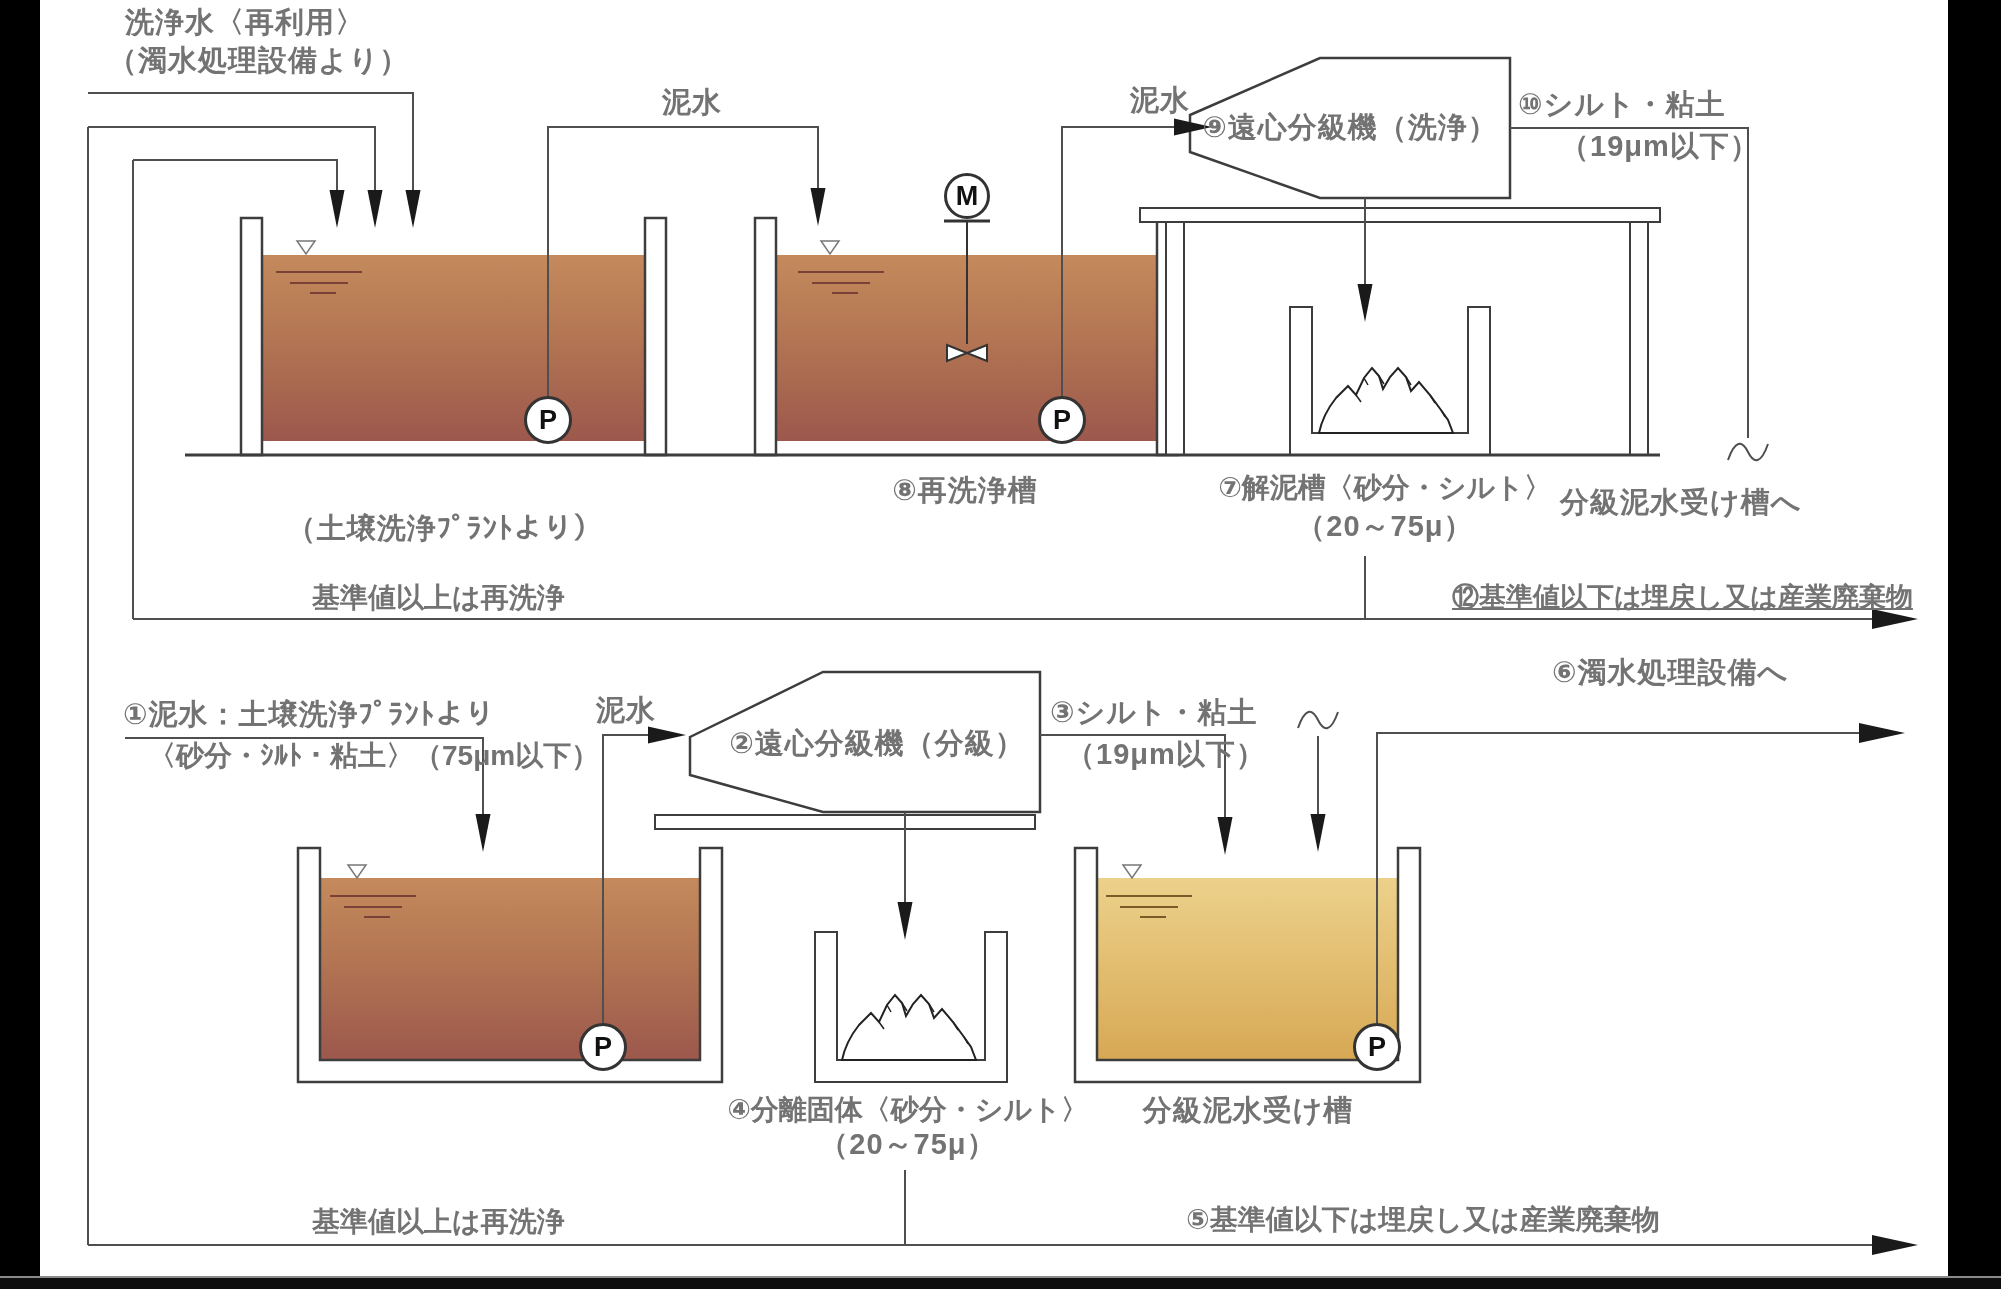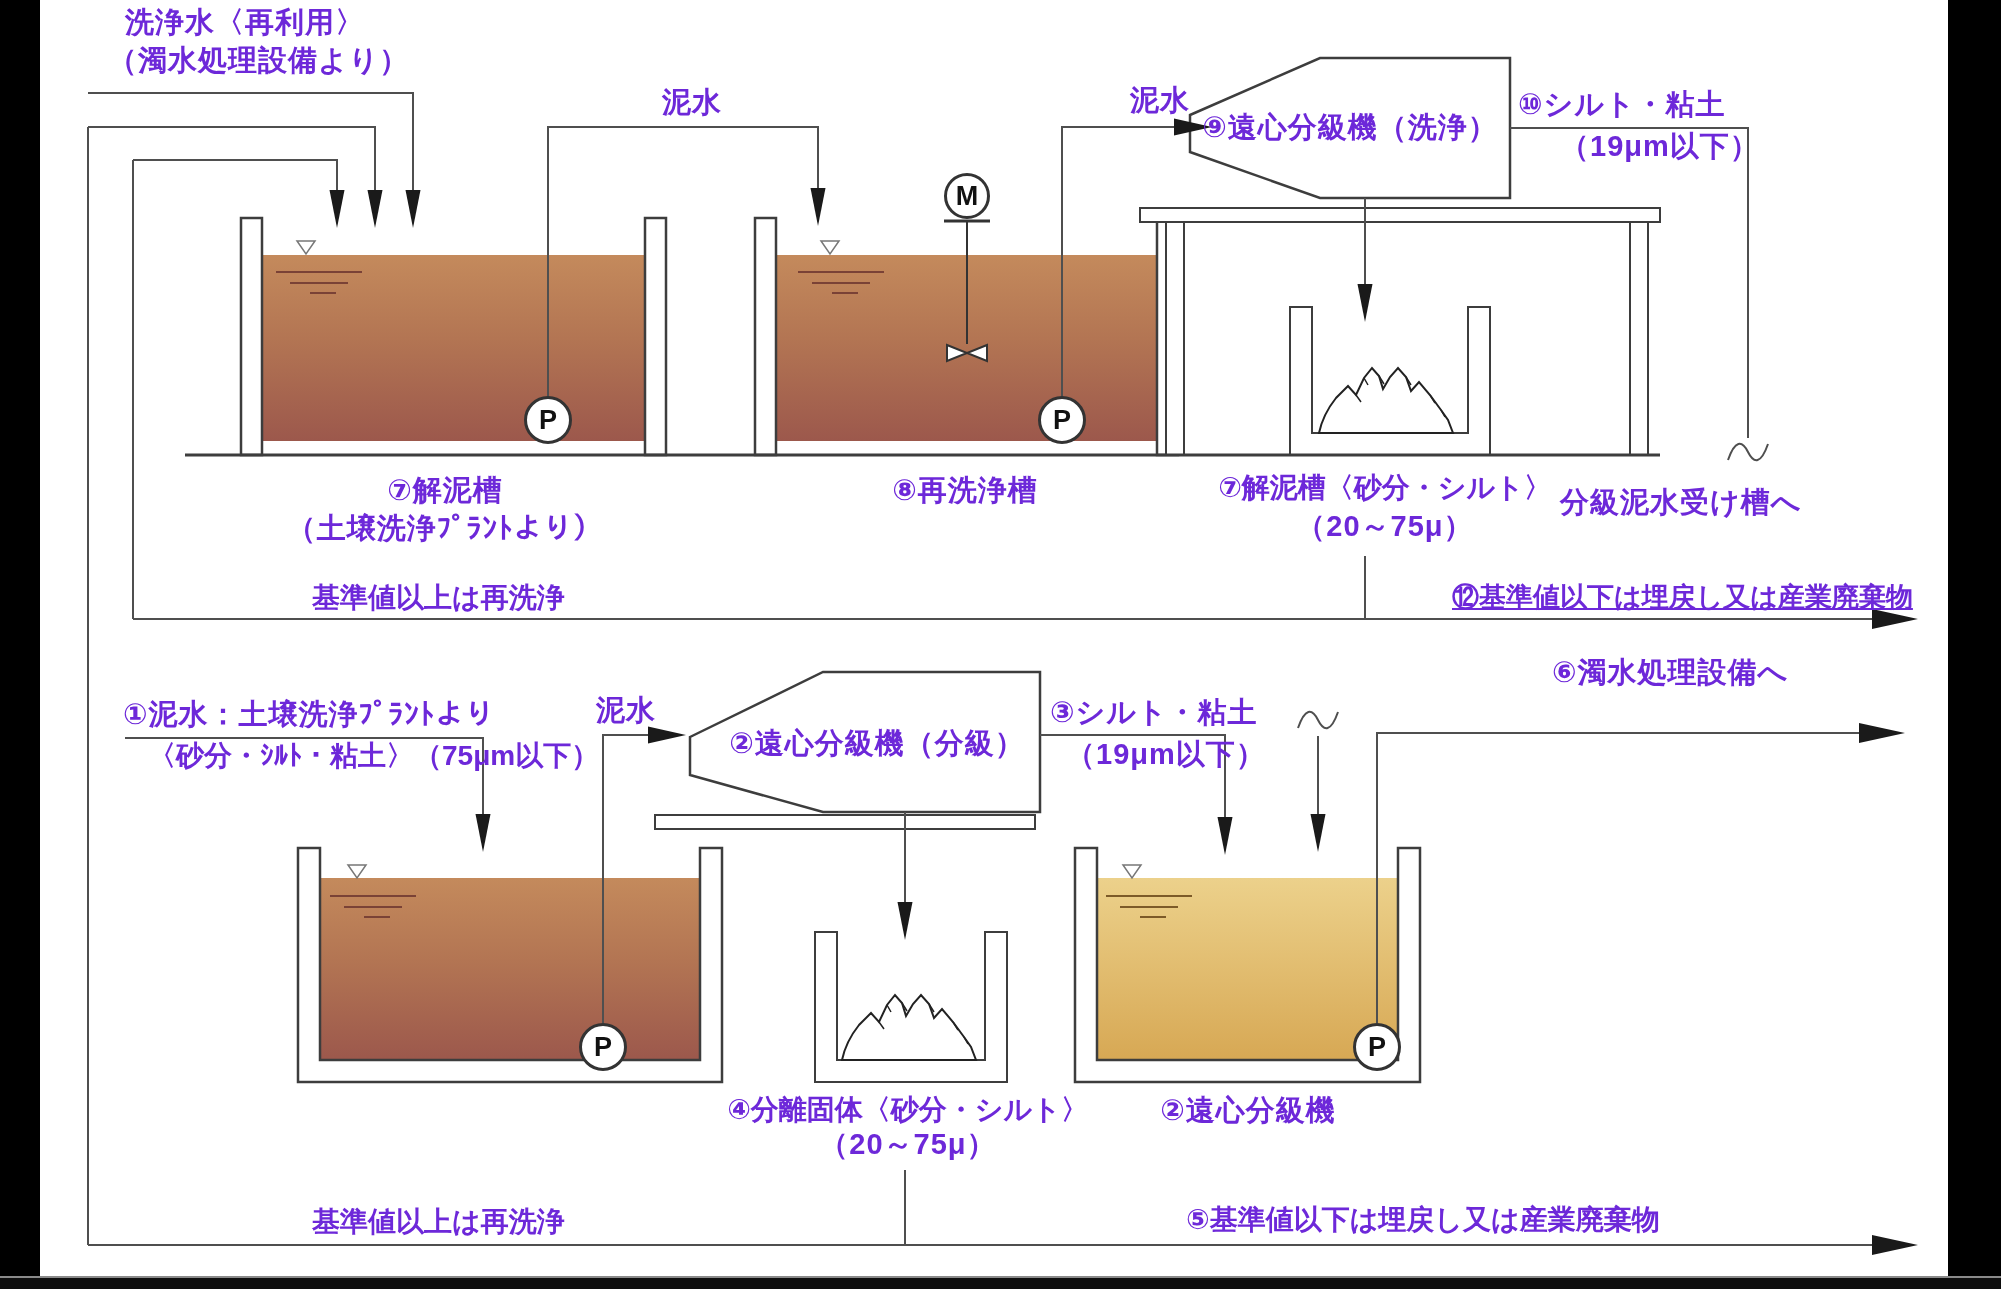--- a/index.html
+++ b/index.html
@@ -1,19 +1,19 @@
 <!DOCTYPE html>
 <html><head>
 <meta charset="utf-8">
 <style>
   html,body{margin:0;padding:0;background:#000;}
   .stage{position:relative;width:2001px;height:1289px;background:#ffffff;overflow:hidden;
          font-family:"Liberation Sans","DejaVu Sans",sans-serif;}
   svg{position:absolute;left:0;top:0;}
-  .lbl{position:absolute;font-size:29px;font-weight:600;color:#6d28d9;white-space:nowrap;
+  .lbl{position:absolute;font-size:29px;font-weight:600;color:#737373;white-space:nowrap;
        letter-spacing:1px;line-height:1.15;}
   .ctr{text-align:center;}
   .sm{font-size:28px;letter-spacing:0;}
   .xs{font-size:27px;letter-spacing:0;}
   .pump{position:absolute;width:48px;height:48px;border:3px solid #333;border-radius:50%;
         background:#fff;display:flex;align-items:center;justify-content:center;
         font-size:27px;font-weight:700;color:#111;box-sizing:border-box;}
   .motor{width:46px;height:46px;}
   .bar{position:absolute;top:0;height:1289px;background:#000;}
   .botband{position:absolute;left:0;top:1276px;width:2001px;height:13px;background:#0e0e0e;
@@ -161,39 +161,38 @@
       <span>M</span>
     </div>
 
   <div class="lbl" style="left:125px;top:6px;">洗浄水〈再利用〉</div>
   <div class="lbl" style="left:108px;top:44px;">（濁水処理設備より）</div>
   <div class="lbl" style="left:662px;top:86px;">泥水</div>
   <div class="lbl" style="left:1130px;top:84px;">泥水</div>
   <div class="lbl ctr" style="left:1192px;top:111px;width:316px;">⑨遠心分級機（洗浄）</div>
   <div class="lbl" style="left:1518px;top:88px;">⑩シルト・粘土</div>
   <div class="lbl" style="left:1560px;top:130px;">（19μm以下）</div>
-  <div class="lbl ctr" style="left:245px;top:474px;width:400px;">⑦解泥槽</div>
   <div class="lbl ctr" style="left:145px;top:512px;width:600px;">（土壌洗浄ﾌﾟﾗﾝﾄより）</div>
   <div class="lbl ctr" style="left:765px;top:474px;width:400px;">⑧再洗浄槽</div>
   <div class="lbl ctr sm" style="left:1175px;top:472px;width:420px;">⑦解泥槽〈砂分・シルト〉</div>
   <div class="lbl ctr" style="left:1175px;top:510px;width:420px;">（20～75μ）</div>
   <div class="lbl" style="left:1560px;top:486px;text-align:right;">分級泥水受け槽へ</div>
   <div class="lbl sm" style="left:312px;top:582px;">基準値以上は再洗浄</div>
   <div class="lbl xs" style="left:1452px;top:582px;text-decoration:underline;">⑫基準値以下は埋戻し又は産業廃棄物</div>
 
   <div class="lbl" style="left:123px;top:698px;">①泥水：土壌洗浄ﾌﾟﾗﾝﾄより</div>
   <div class="lbl sm" style="left:148px;top:740px;">〈砂分・ｼﾙﾄ・粘土〉（75μm以下）</div>
   <div class="lbl" style="left:596px;top:694px;">泥水</div>
   <div class="lbl ctr" style="left:692px;top:727px;width:370px;">②遠心分級機（分級）</div>
   <div class="lbl" style="left:1050px;top:696px;">③シルト・粘土</div>
   <div class="lbl" style="left:1066px;top:738px;">（19μm以下）</div>
   <div class="lbl" style="left:1552px;top:656px;text-align:center;">⑥濁水処理設備へ</div>
   <div class="lbl ctr sm" style="left:688px;top:1094px;width:440px;">④分離固体〈砂分・シルト〉</div>
   <div class="lbl ctr" style="left:688px;top:1128px;width:440px;">（20～75μ）</div>
-  <div class="lbl ctr" style="left:1048px;top:1094px;width:400px;">②遠心分級機</div>
+  <div class="lbl ctr" style="left:1048px;top:1094px;width:400px;">分級泥水受け槽</div>
   <div class="lbl sm" style="left:312px;top:1206px;">基準値以上は再洗浄</div>
   <div class="lbl sm" style="left:1186px;top:1204px;">⑤基準値以下は埋戻し又は産業廃棄物</div>
 
   <div class="bar" style="left:0;width:40px;"></div>
   <div class="bar" style="left:1948px;width:53px;"></div>
   <div class="botband"></div>
 
 </div>
 
 </body></html>

